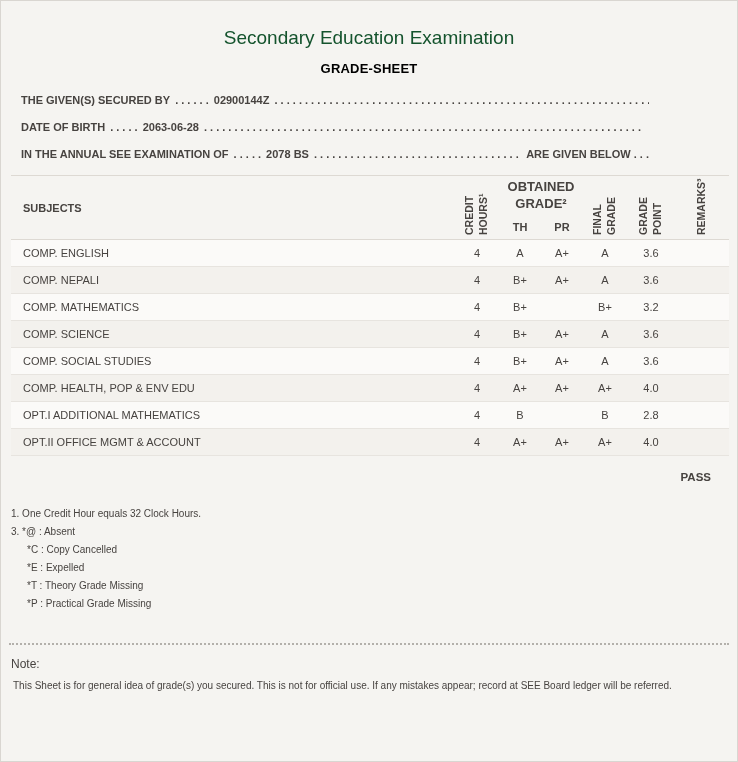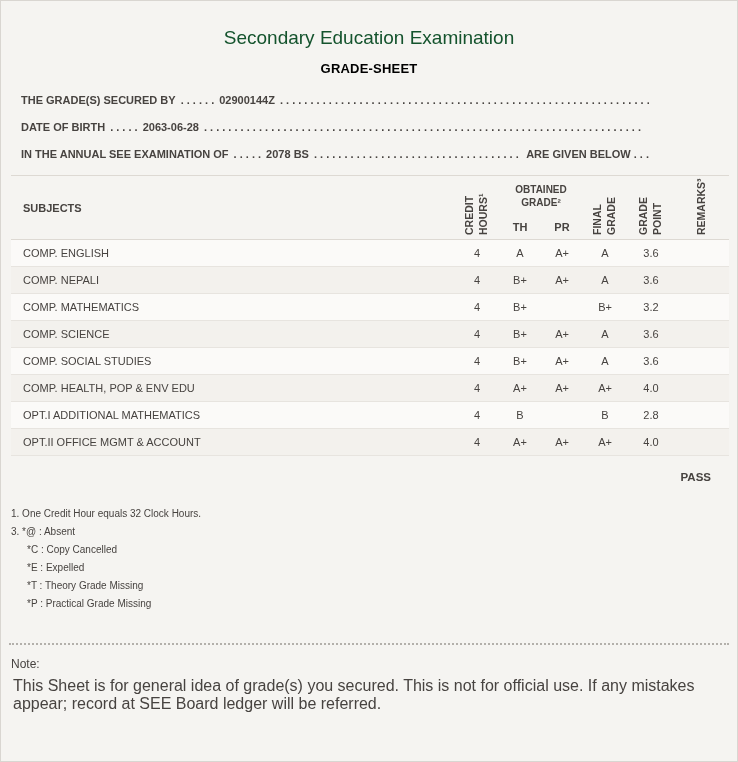--- a/index.html
+++ b/index.html
@@ -50,21 +50,21 @@
     width: 718px;
     margin: 10px 10px 0;
     border-collapse: collapse;
     table-layout: fixed;
     font-size: 11px;
     color: #474340;
   }
   .grade-table thead { border-top: 1px solid #ddd9d3; border-bottom: 1px solid #ddd9d3; }
   .grade-table thead th { font-weight: 700; }
   th.subjects { text-align: left; padding-left: 12px; vertical-align: middle; font-size: 11px; }
-  th.obtained { text-align: center; vertical-align: middle; height: 40px; padding: 2px; font-size: 10px; line-height: 1.3; }
+  th.obtained { text-align: center; vertical-align: middle; height: 40px; padding: 2px; font-size: 13px; line-height: 1.3; }
   th.sub { height: 24px; text-align: center; font-size: 11px; vertical-align: middle; }
   th.rot-cell { vertical-align: middle; text-align: center; padding: 2px 0; }
   .rot {
     display: inline-block;
     writing-mode: vertical-rl;
     transform: rotate(180deg);
     max-height: 56px;
     line-height: 1.3;
     font-size: 10.5px;
     text-align: left;
@@ -83,33 +83,33 @@
   .gpa    { font-size: 11.5px; padding: 11px 16px 0; }
   .result { font-size: 11.5px; font-weight: 700; padding: 15px 16px 0; }
 
   .footnotes { margin: 22px 10px 0; font-size: 10px; }
   .fn { line-height: 18px; }
   .fn.indent { padding-left: 16px; }
 
   .dotted-sep { border-top: 2px dotted #b3b0ab; margin: 30px 8px 0; height: 0; }
 
   .note-label { margin: 12px 10px 0; font-size: 12px; }
-  .note-text  { margin: 6px 12px 16px;  font-size: 16px; line-height: 18px; }
+  .note-text  { margin: 6px 12px 16px;  font-size: 10px; line-height: 18px; }
 </style>
 </head>
 <body>
 
 <div class="page">
 
   <h1 class="title">Secondary Education Examination</h1>
   <h2 class="subtitle">GRADE-SHEET</h2>
 
   <div class="info">
     <div class="info-line">
-      <span class="lbl">THE GRADE(S) SECURED BY</span>
+      <span class="lbl">THE GIVEN(S) SECURED BY</span>
       <span>. . . . . .</span>
       <span class="val">02900144Z</span>
       <span class="dots-fill">. . . . . . . . . . . . . . . . . . . . . . . . . . . . . . . . . . . . . . . . . . . . . . . . . . . . . . . . . . . . . . . . . . . . . . . .</span>
     </div>
     <div class="info-line">
       <span class="lbl">DATE OF BIRTH</span>
       <span>. . . . .</span>
       <span class="val">2063-06-28</span>
       <span class="dots-fill">. . . . . . . . . . . . . . . . . . . . . . . . . . . . . . . . . . . . . . . . . . . . . . . . . . . . . . . . . . . . . . . . . . . . . . . .</span>
     </div>

